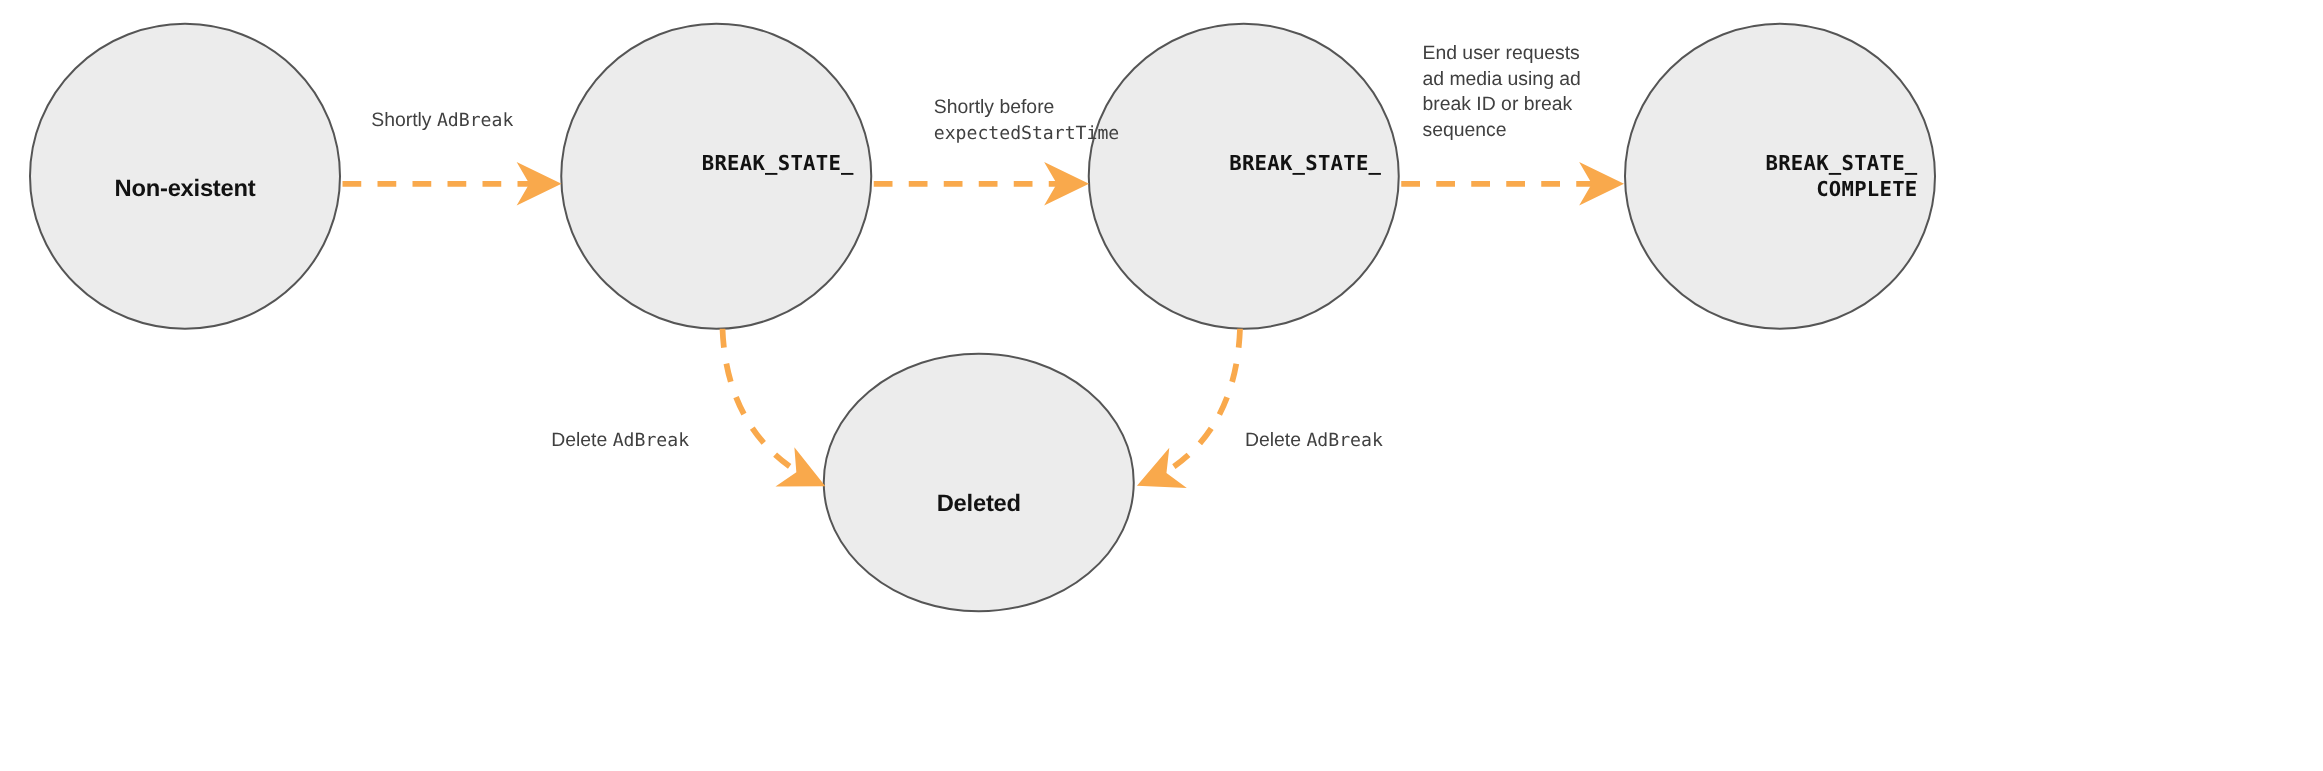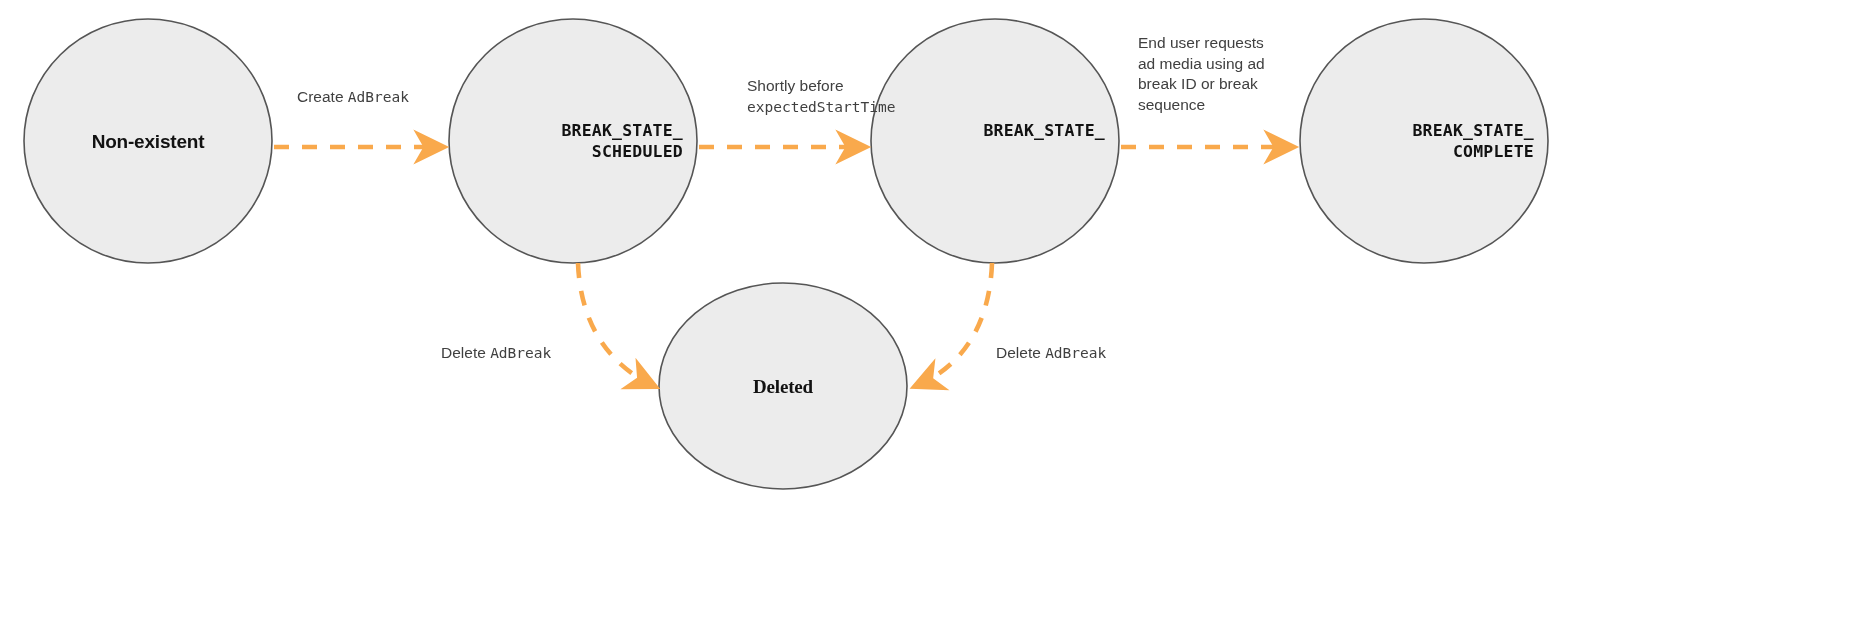--- a/index.html
+++ b/index.html
@@ -79,40 +79,39 @@
       <path d="M1121,147 L1290,147" fill="none" stroke="#F9A94C" stroke-width="4.6" stroke-dasharray="15 13" stroke-linecap="butt" marker-end="url(#ah)"></path>
     </g>
     <g>
       <path d="M578,263 C580,318 604,362 652,385" fill="none" stroke="#F9A94C" stroke-width="4.6" stroke-dasharray="15 13" stroke-linecap="butt" marker-end="url(#ah)"></path>
     </g>
     <g>
       <path d="M992,263 C990,320 966,364 918,385" fill="none" stroke="#F9A94C" stroke-width="4.6" stroke-dasharray="15 13" stroke-linecap="butt" marker-end="url(#ah)"></path>
     </g>
   </svg>
 
-  <div class="node-label sans" style="left:48px;top:130px;width:200px;">Non-existent</div>
+  <div class="node-label sans" style="left:48px;top:140px;width:200px;">Non-existent</div>
 
   <div class="node-label mono" style="left:463px;top:120px;width:220px;">
     <span class="ln" style="display:block">BREAK_STATE_</span>
-    <span class="ln" style="display:block">SCHEDULED</span>
   </div>
 
   <div class="node-label mono" style="left:885px;top:120px;width:220px;">
     <span class="ln" style="display:block">BREAK_STATE_</span>
   </div>
 
   <div class="node-label mono" style="left:1314px;top:120px;width:220px;">
     <span class="ln" style="display:block">BREAK_STATE_</span>
     <span class="ln" style="display:block">COMPLETE</span>
   </div>
 
-  <div class="node-label sans" style="left:683px;top:375px;width:200px;font-family:Liberation Serif, serif;">Deleted</div>
+  <div class="node-label sans" style="left:683px;top:392px;width:200px;">Deleted</div>
 
   <div class="edge-label" style="left:297px;top:87px;">
-      <span class="ln"><span class="s">Create </span><span class="m">AdBreak</span></span>
+      <span class="ln"><span class="s">Shortly </span><span class="m">AdBreak</span></span>
     </div>
 
   <div class="edge-label" style="left:747px;top:76px;">
       <span class="ln"><span class="s">Shortly before</span></span>
       <span class="ln"><span class="m">expectedStartTime</span></span>
     </div>
 
   <div class="edge-label" style="left:1138px;top:33px;">
       <span class="ln"><span class="s">End user requests</span></span>
       <span class="ln"><span class="s">ad media using ad</span></span>

